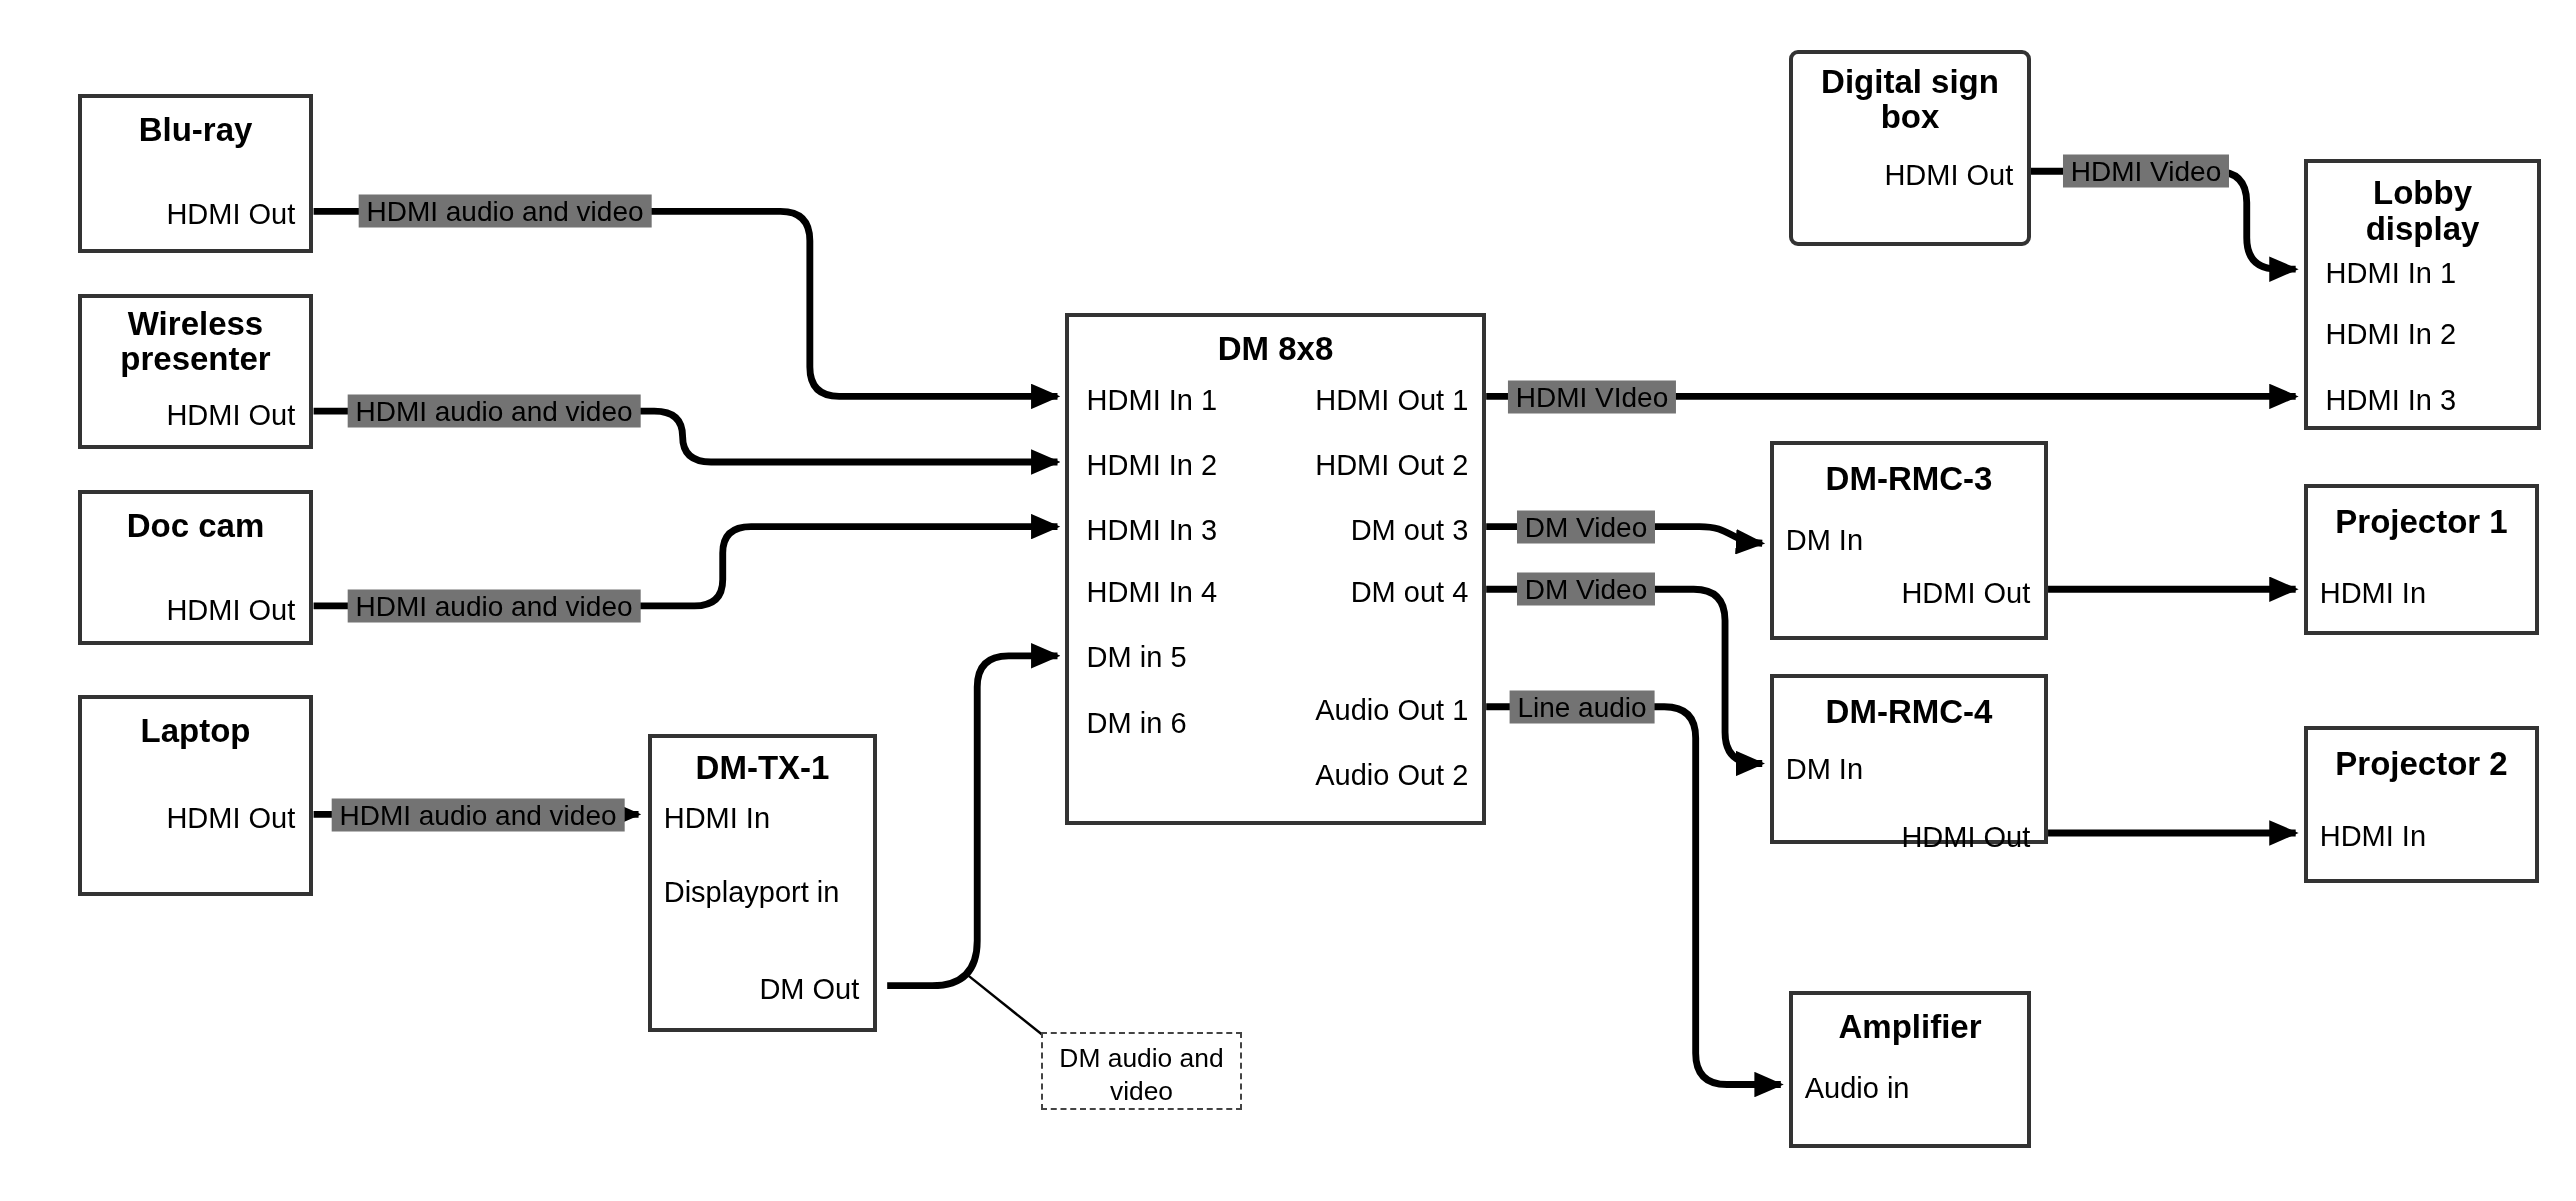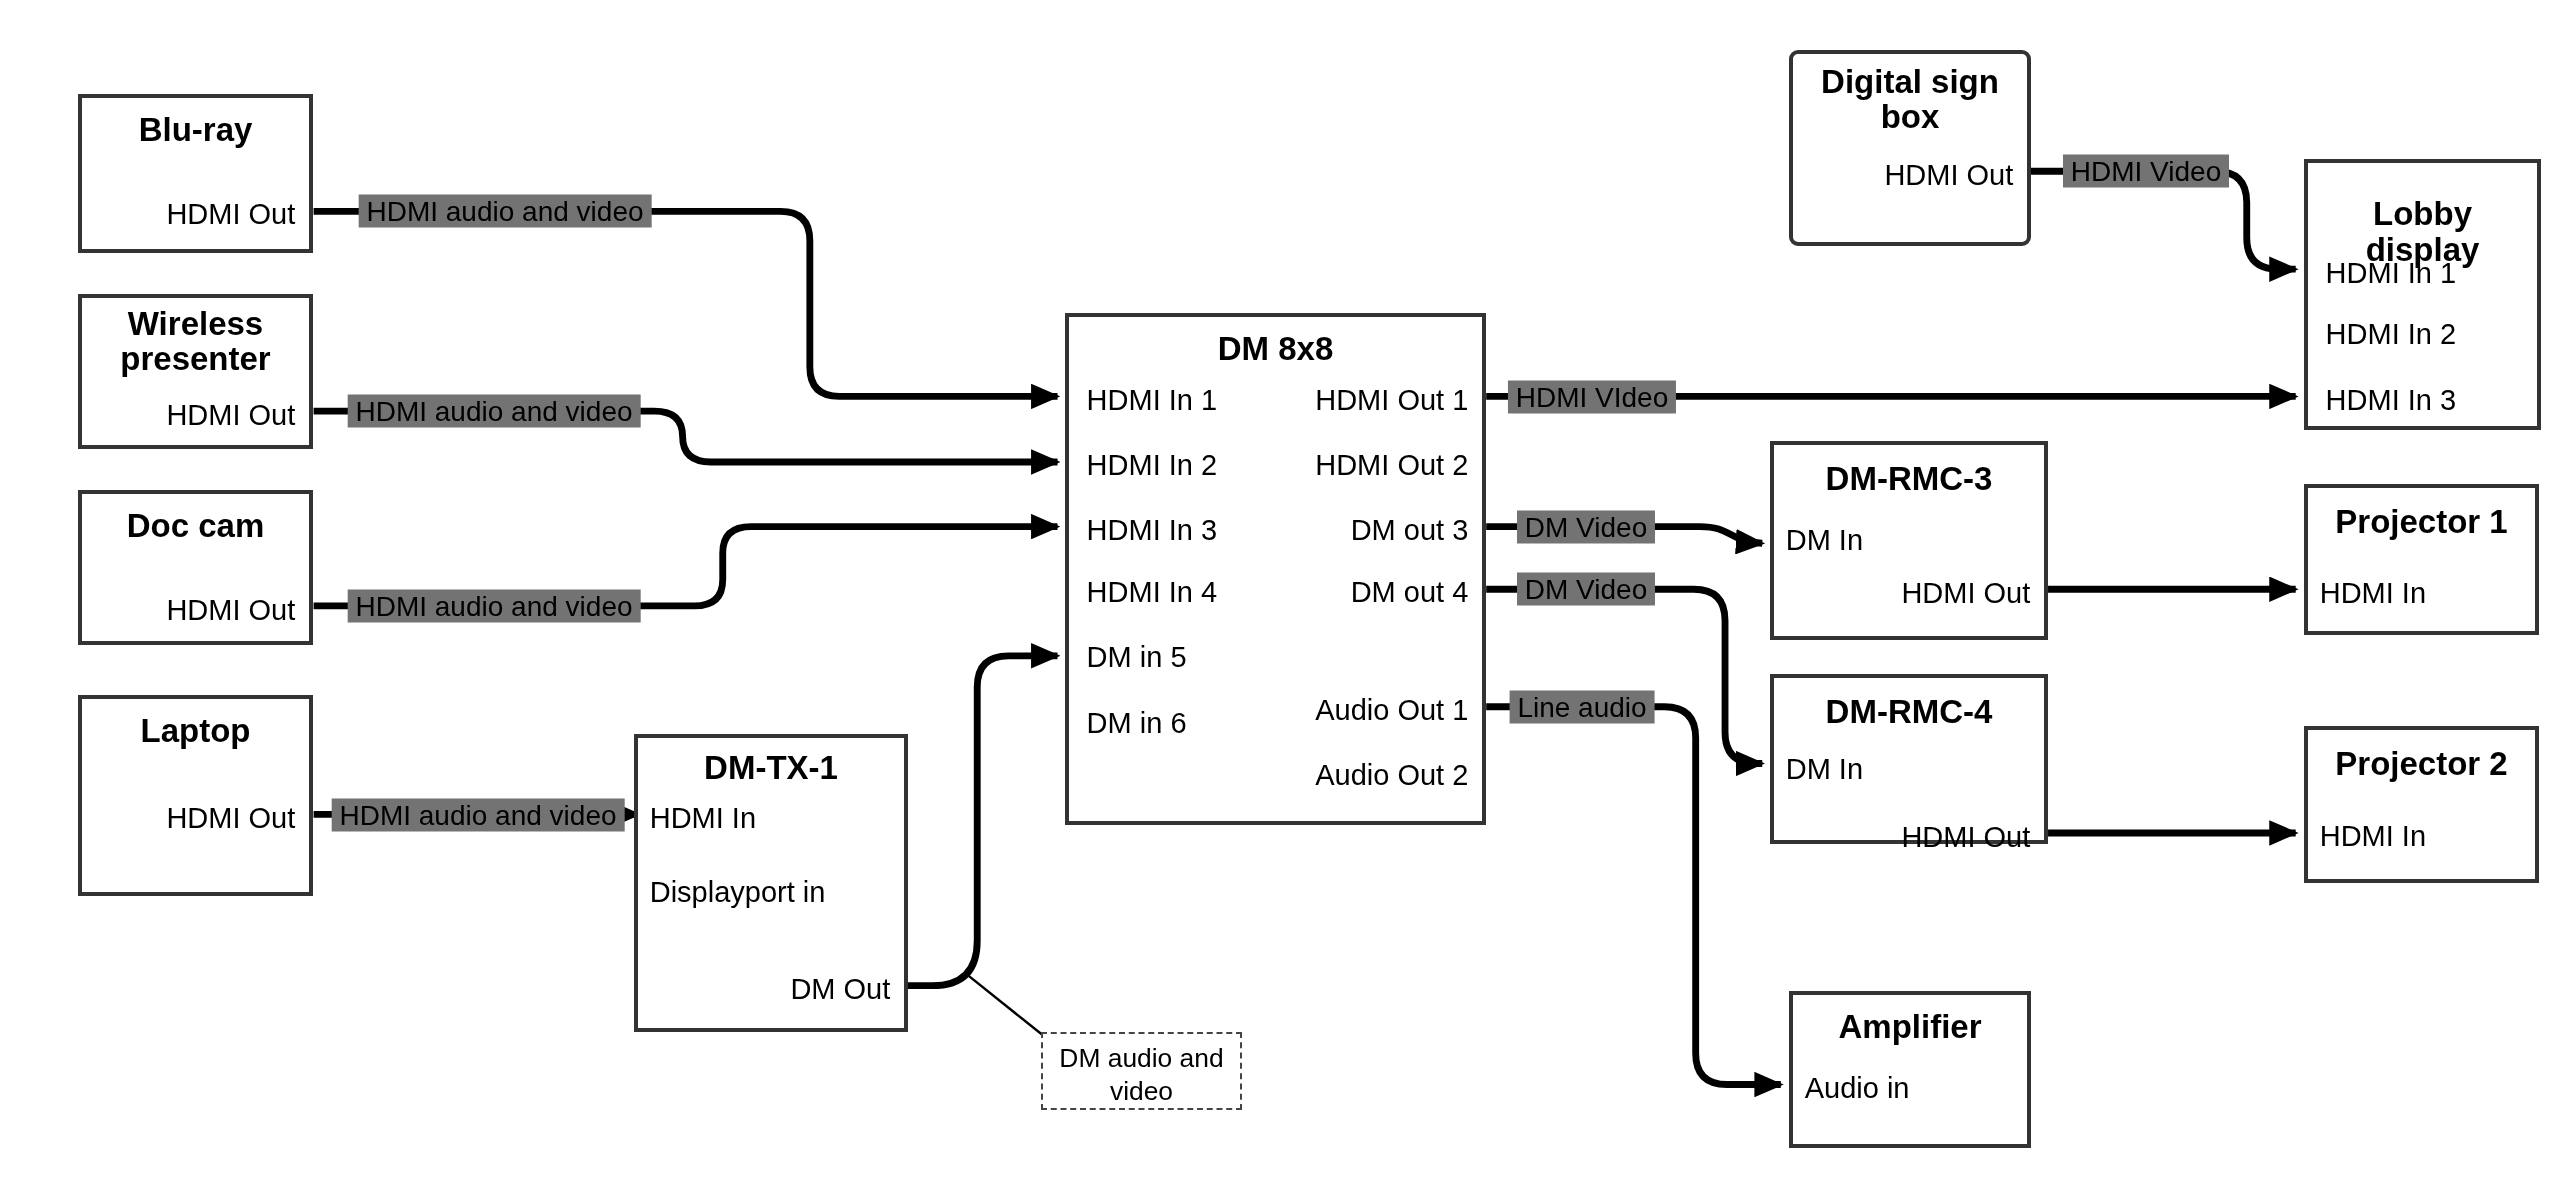--- a/index.html
+++ b/index.html
@@ -99,21 +99,21 @@
   <div class="node" style="left:78px; top:490px; width:235px; height:155px;">
     <div class="node-title" style="padding-top:13.7px;">Doc cam</div>
     <div class="port port-right" style="top:99px;">HDMI Out</div>
   </div>
 
   <div class="node" style="left:78px; top:695px; width:235px; height:201px;">
     <div class="node-title" style="padding-top:13.7px;">Laptop</div>
     <div class="port port-right" style="top:102px;">HDMI Out</div>
   </div>
 
-  <div class="node" style="left:634px; top:734px; width:274px; height:298px;">
+  <div class="node" style="left:648px; top:734px; width:229px; height:298px;">
     <div class="node-title" style="padding-top:11.7px;">DM-TX-1</div>
     <div class="port port-left" style="left:11.7px; top:63px;">HDMI In</div>
     <div class="port port-left" style="left:11.7px; top:137px;">Displayport in</div>
     <div class="port port-right" style="top:234px;">DM Out</div>
   </div>
 
   <div class="node" style="left:1065px; top:313px; width:421px; height:512px;">
     <div class="node-title" style="padding-top:13.7px;">DM 8x8</div>
     <div class="port port-left" style="top:66px;">HDMI In 1</div>
     <div class="port port-left" style="top:131px;">HDMI In 2</div>
@@ -128,21 +128,21 @@
     <div class="port port-right" style="top:376px;">Audio Out 1</div>
     <div class="port port-right" style="top:441px;">Audio Out 2</div>
   </div>
 
   <div class="node" style="left:1789px; top:50px; width:242px; height:196px;border-radius:9px;">
     <div class="node-title" style="padding-top:9.8px;">Digital sign box</div>
     <div class="port port-right" style="top:104px;">HDMI Out</div>
   </div>
 
   <div class="node" style="left:2304px; top:159px; width:237px; height:271px;">
-    <div class="node-title" style="padding-top:33px; max-width:147px; margin:0 auto;">Lobby display</div>
+    <div class="node-title" style="padding-top:12px; max-width:147px; margin:0 auto;">Lobby display</div>
     <div class="port port-left" style="top:93px;">HDMI In 1</div>
     <div class="port port-left" style="top:154px;">HDMI In 2</div>
     <div class="port port-left" style="top:220px;">HDMI In 3</div>
   </div>
 
   <div class="node" style="left:1770px; top:441px; width:278px; height:199px;">
     <div class="node-title" style="padding-top:15.7px;">DM-RMC-3</div>
     <div class="port port-left" style="left:11.7px; top:78px;">DM In</div>
     <div class="port port-right" style="top:131px;">HDMI Out</div>
   </div>

